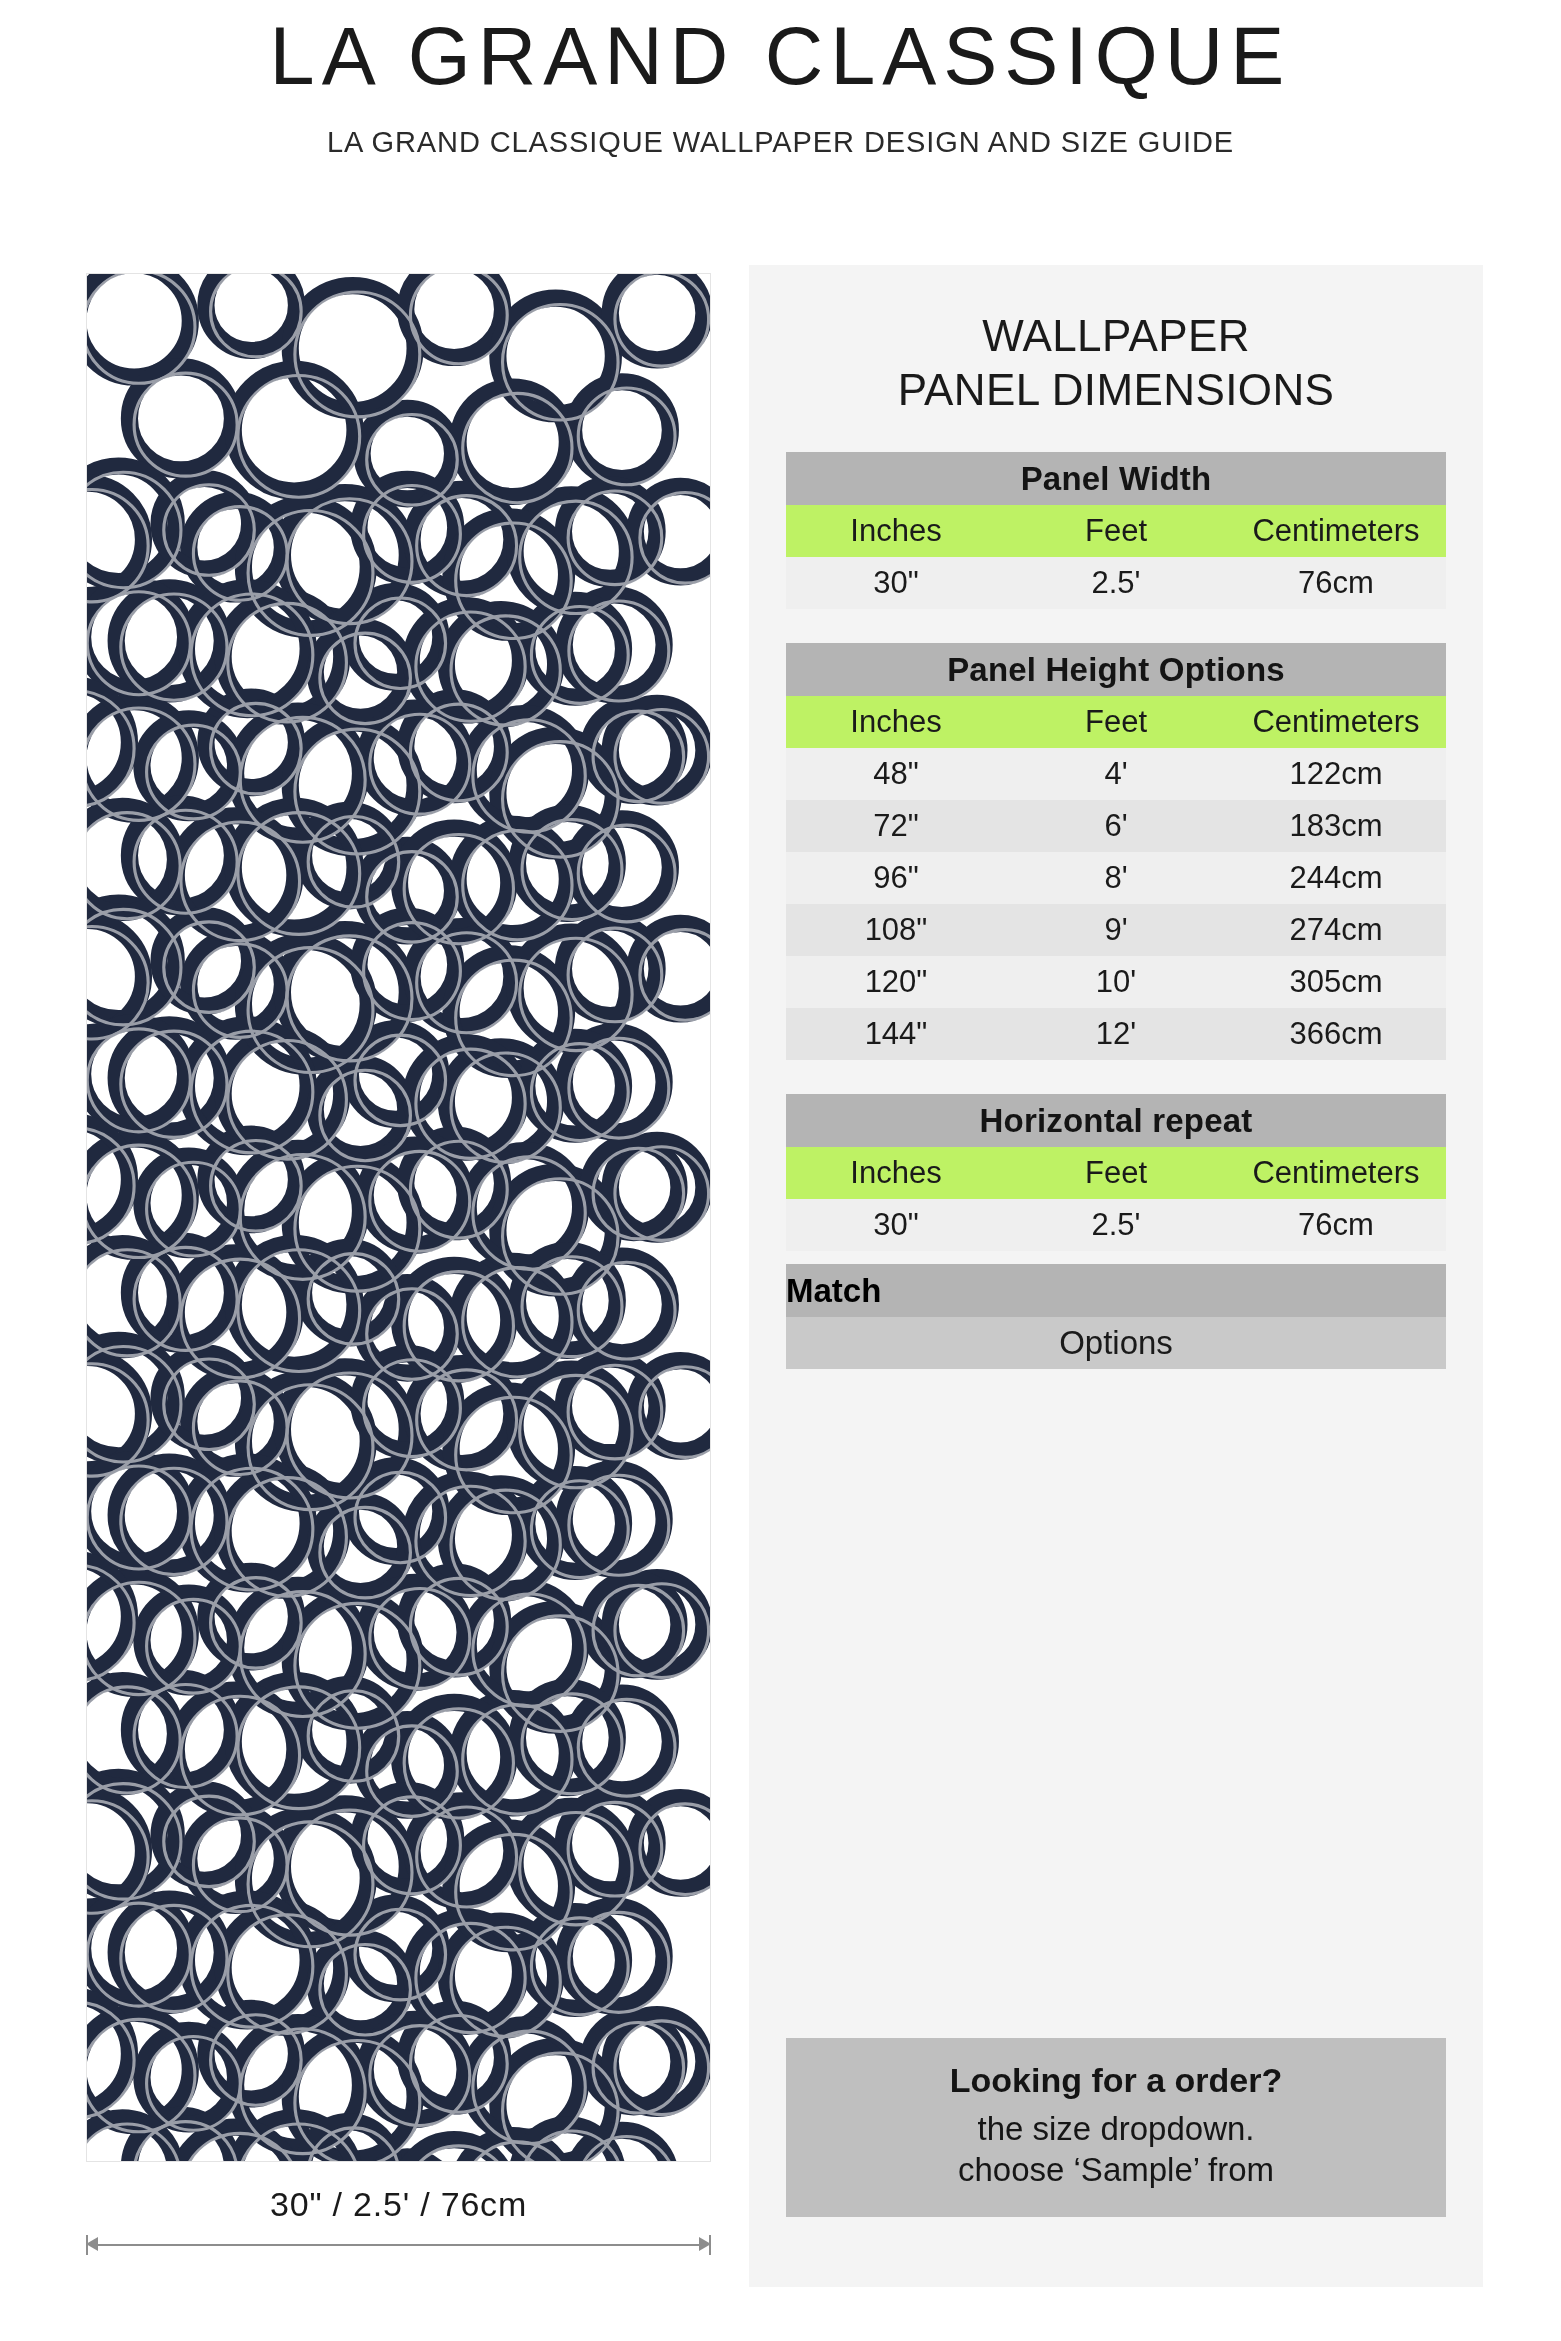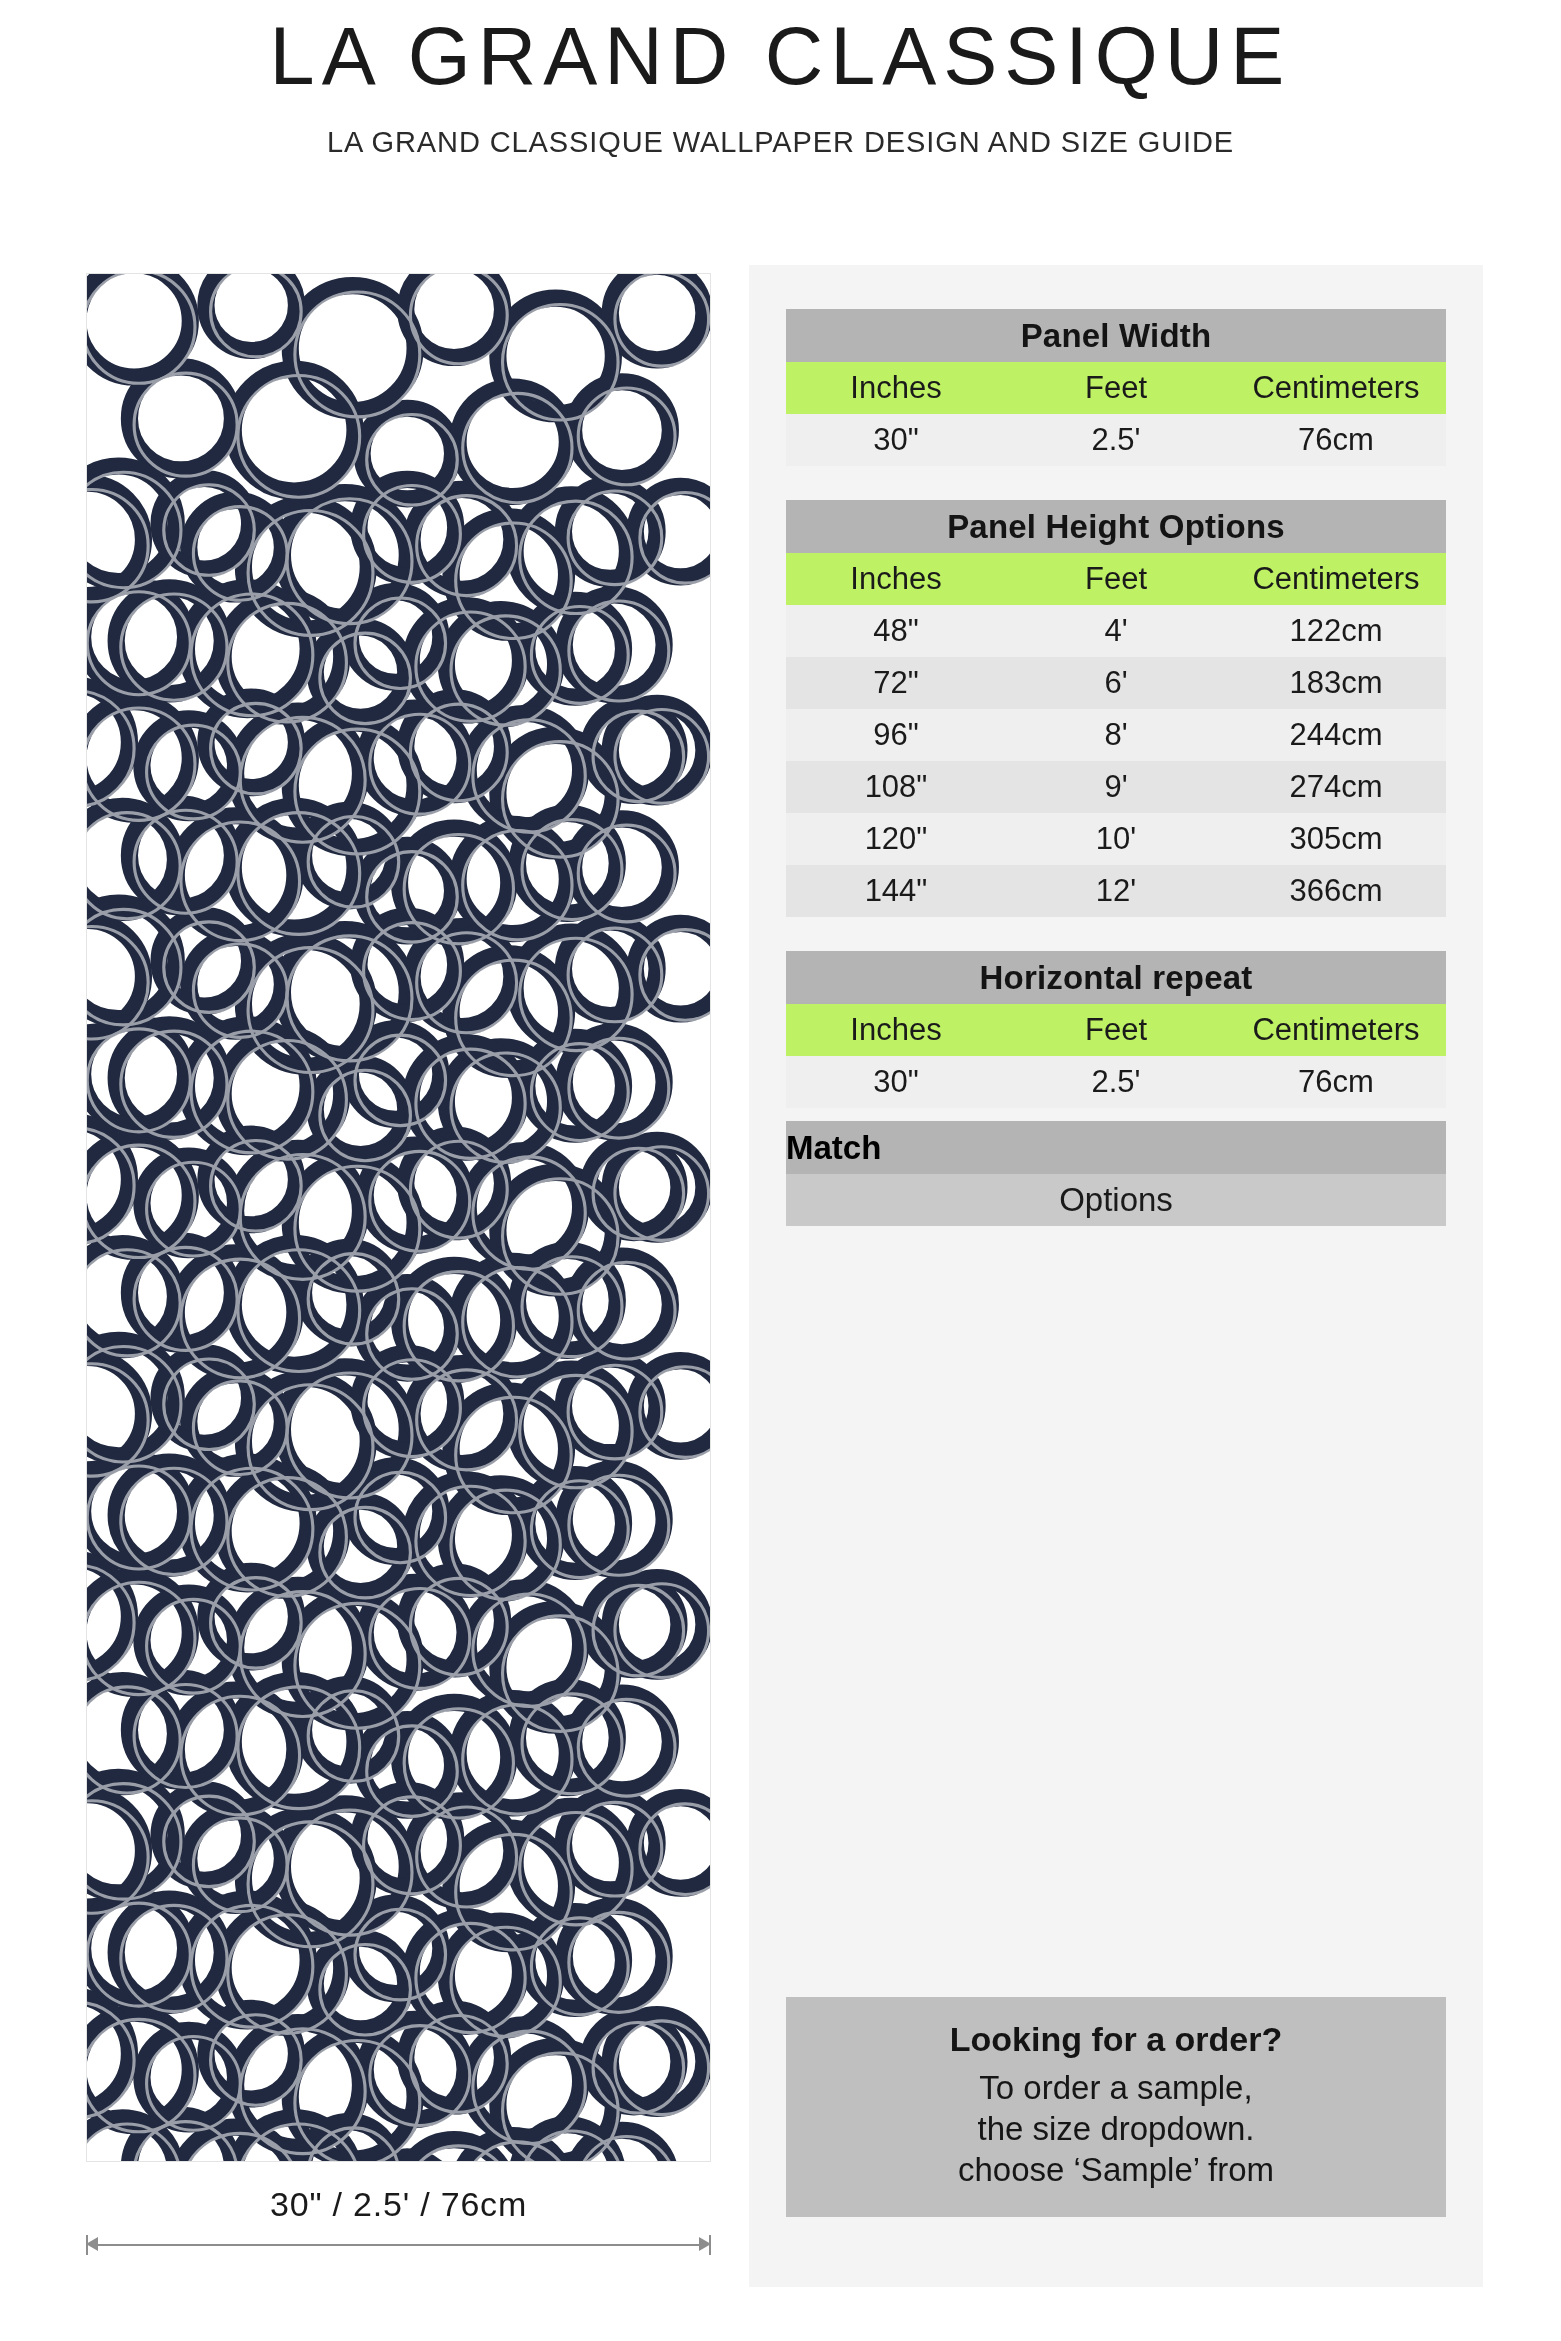--- a/index.html
+++ b/index.html
@@ -293,20 +293,24 @@
       <span class="cap left"></span>
       <span class="cap right"></span>
       <span class="line"></span>
       <span class="tip left"></span>
       <span class="tip right"></span>
     </div>
   </div>
 
   <div class="panel">
 
+    <div class="panel-title">
+      <span>WALLPAPER</span><br>
+      <span>PANEL DIMENSIONS</span>
+    </div>
 
     <table class="spec">
       <tbody>
           <tr>
         <td class="band-head" colspan="3">Panel Width</td>
       </tr>
       <tr>
         <td class="col-head" style="width:31%">Inches</td>
         <td class="col-head" style="width:21%">Feet</td>
         <td class="col-head" style="width:48%">Centimeters</td>
@@ -384,20 +388,19 @@
     </tbody>
       </table>
 
     <div class="spacer-xs"></div>
 
     <div class="match-band">Match</div>
     <div class="match-value">Options</div>
 
     <div class="sample-box">
       <div class="sample-title">Looking for a order?</div>
-      <div class="sample-text">To order a sample,</div>
       <div class="sample-text">the size dropdown.</div>
       <div class="sample-text">choose ‘Sample’ from</div>
     </div>
 
   </div>
 </div>
 
 
 </body></html>

